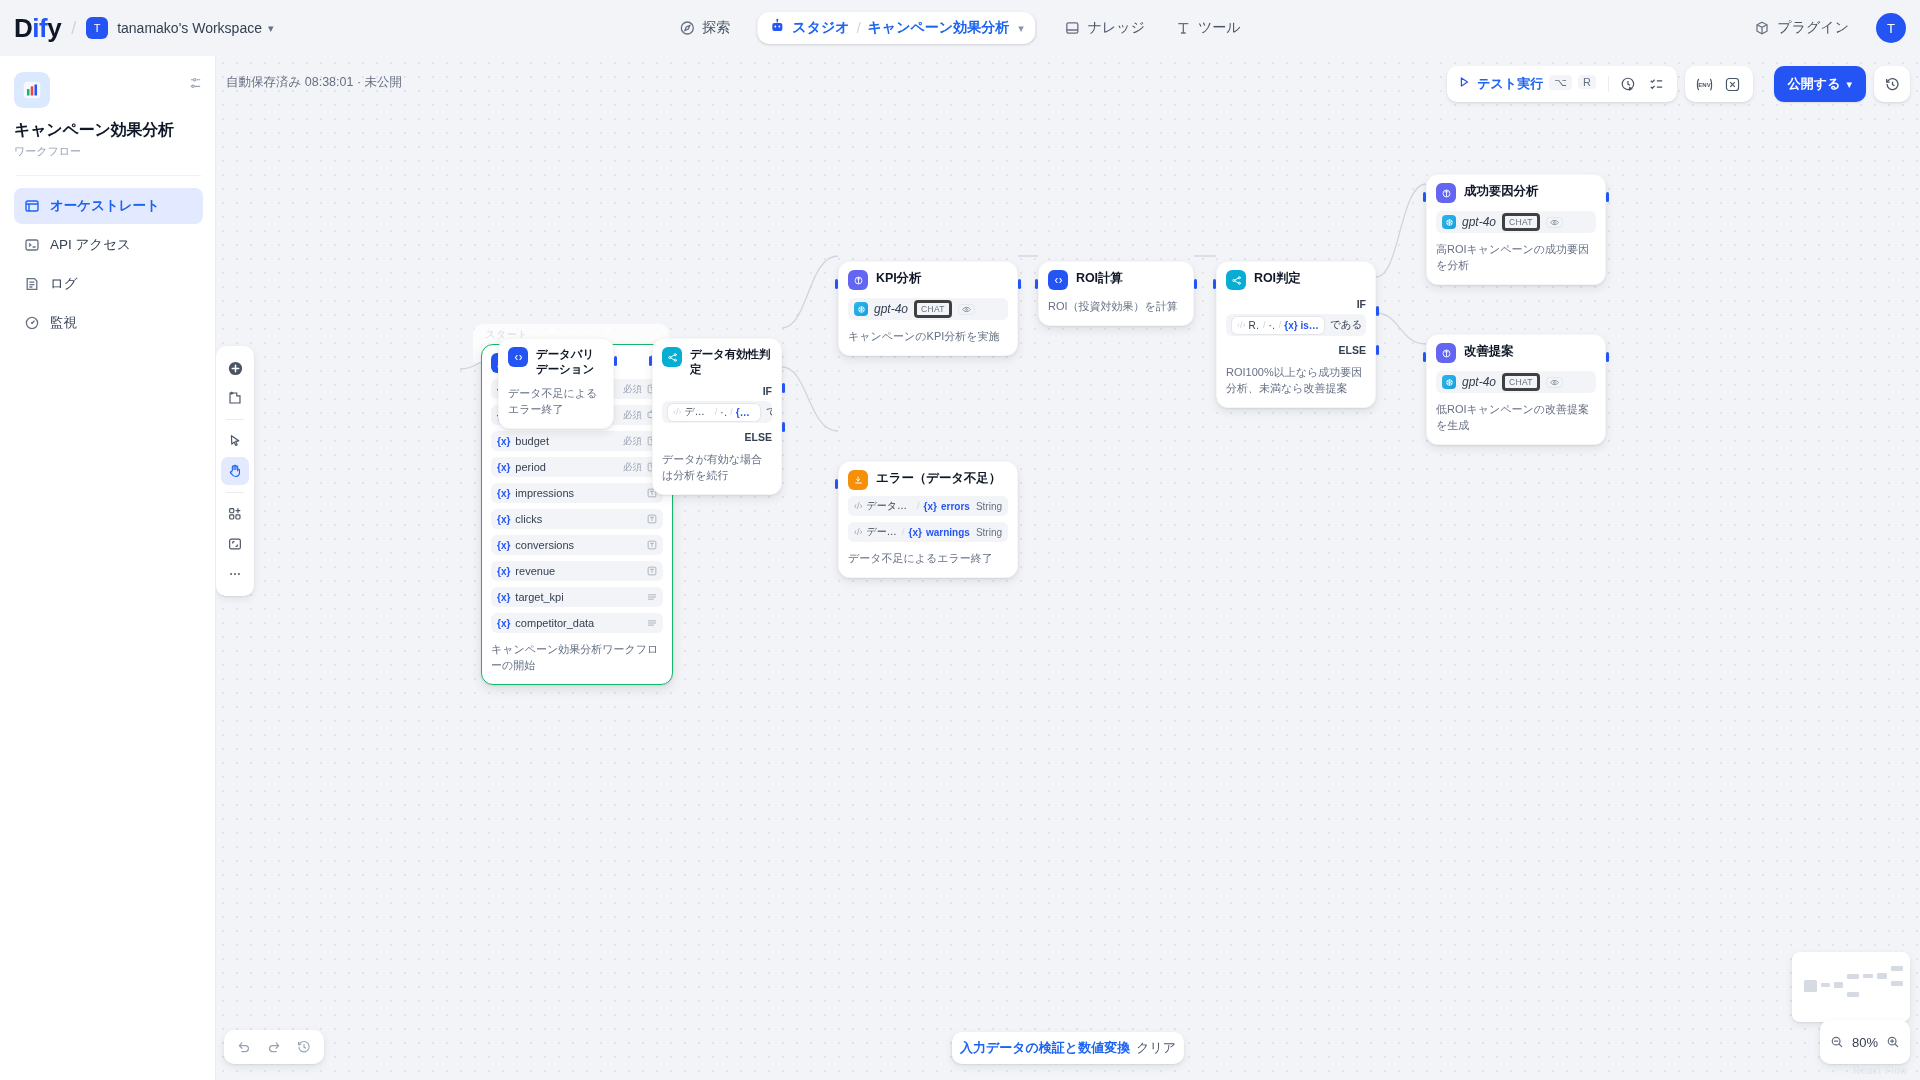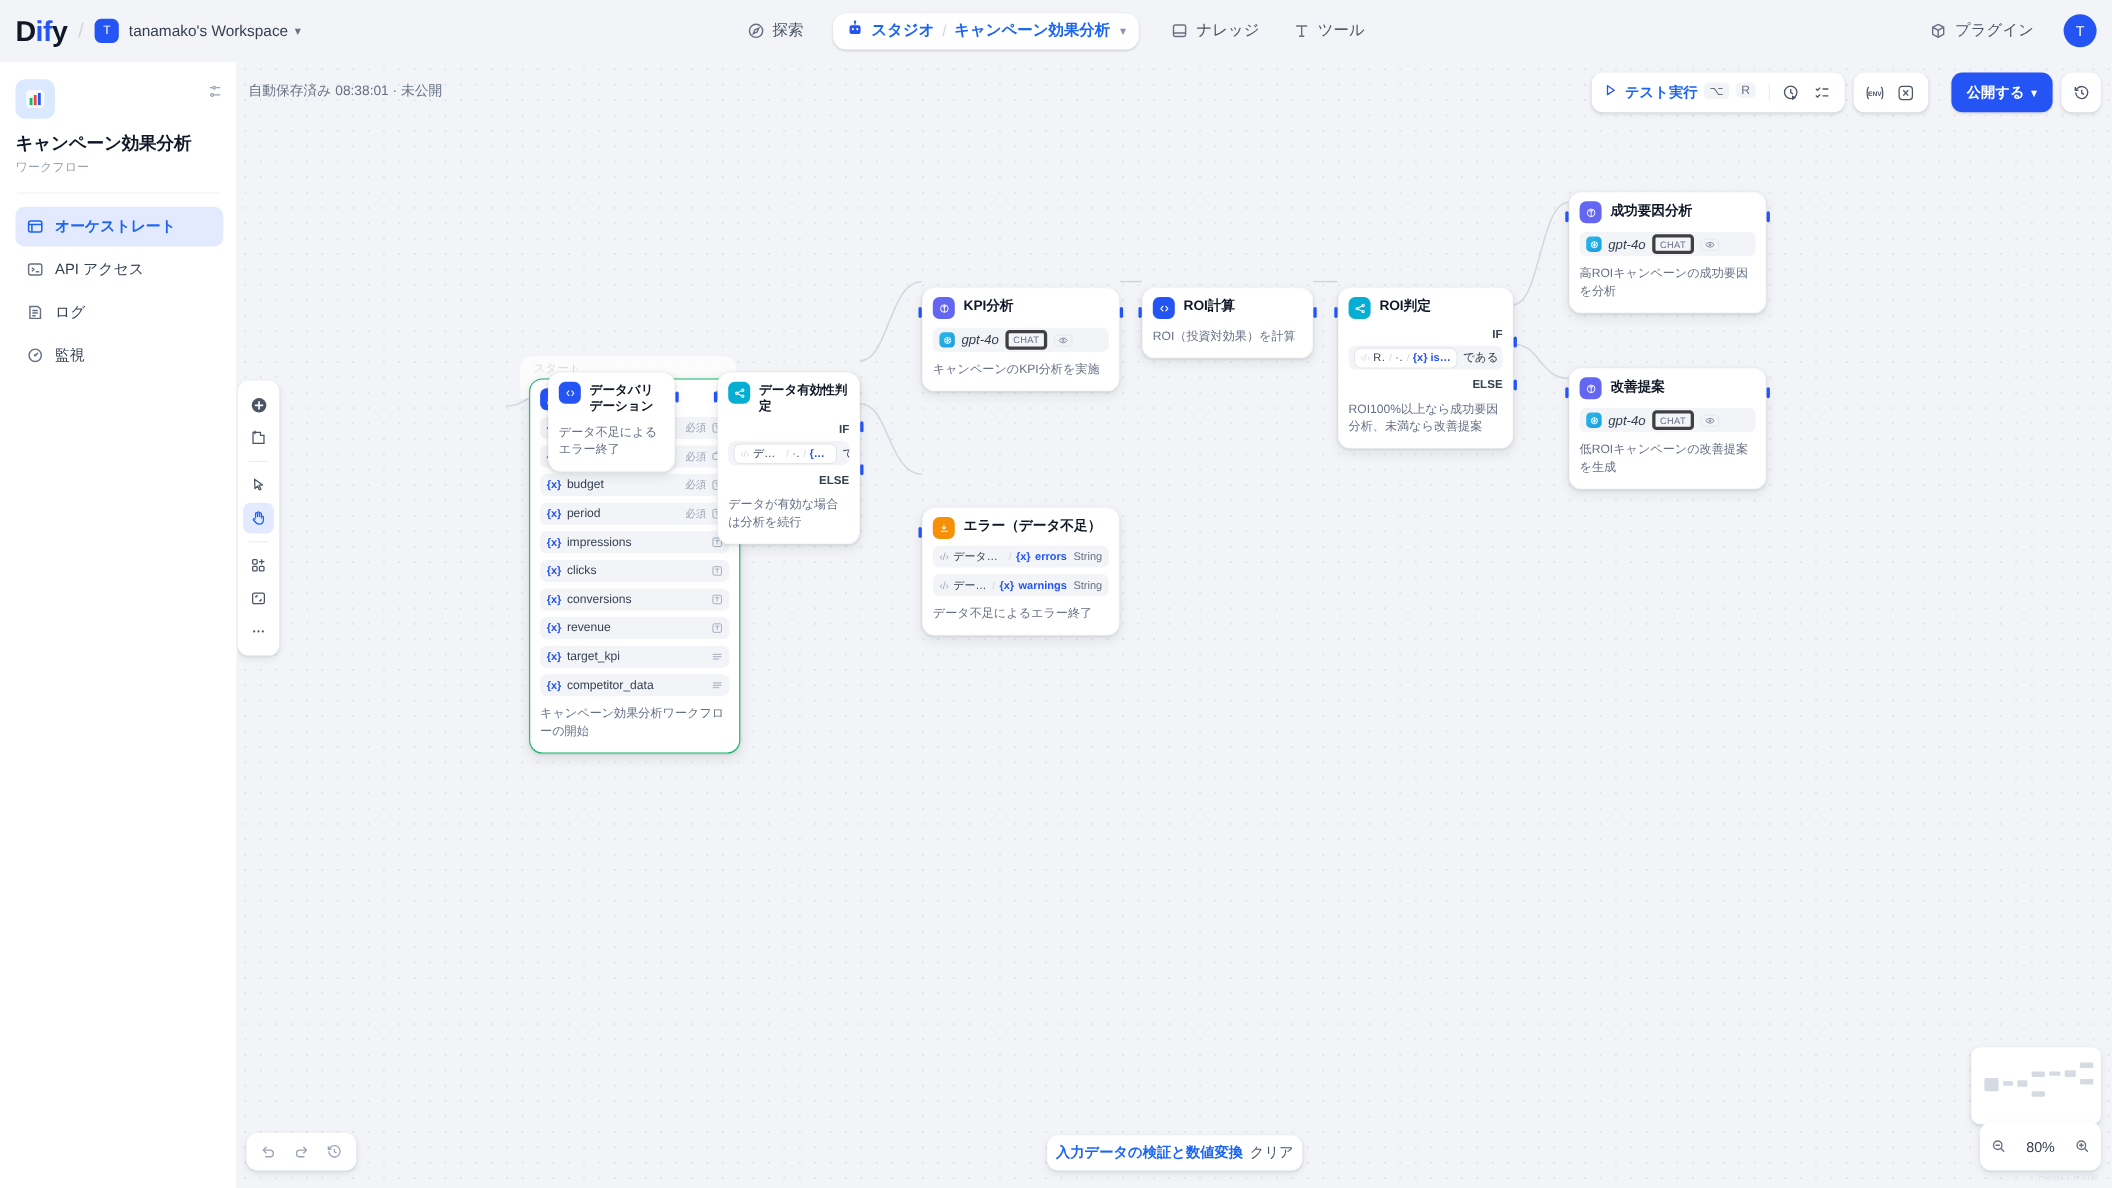--- a/index.html
+++ b/index.html
@@ -138,21 +138,21 @@
     background:#fff; border-radius: 10px; height: 32px; display:flex; align-items:center;
     padding: 0 8px; gap: 6px;
     box-shadow: 0 1px 2px rgba(16,24,40,0.07), 0 3px 8px rgba(16,24,40,0.08);
   }
   .bc-primary { color:#1c64f2; font-size: 13px; font-weight: 600; cursor:pointer; }
   .bc-second { color:#475467; font-size: 13px; cursor:pointer; }
 
   
   .zoomctl {
     position:absolute; right: 10px; bottom: 16px; background:#fff; border-radius: 10px; height: 44px;
-    display:flex; align-items:center; padding: 0 10px; gap: 14px;
+    display:flex; align-items:center; padding: 0 10px; gap: 4px;
     box-shadow: 0 1px 2px rgba(16,24,40,0.07), 0 3px 8px rgba(16,24,40,0.08);
   }
   .zoom-val { font-size: 13px; color:#354052; font-weight:500; min-width: 34px; text-align:center; }
   .minimap {
     position:absolute; right: 10px; bottom: 58px; width: 118px; height: 70px;
     background:#fff; border-radius: 8px; box-shadow: 0 1px 2px rgba(16,24,40,0.07), 0 3px 8px rgba(16,24,40,0.08);
     overflow:hidden;
   }
   .rf-brand { position:absolute; right: 12px; bottom: 4px; font-size: 10px; color:#dfe3ea; letter-spacing: .5px; }
 

